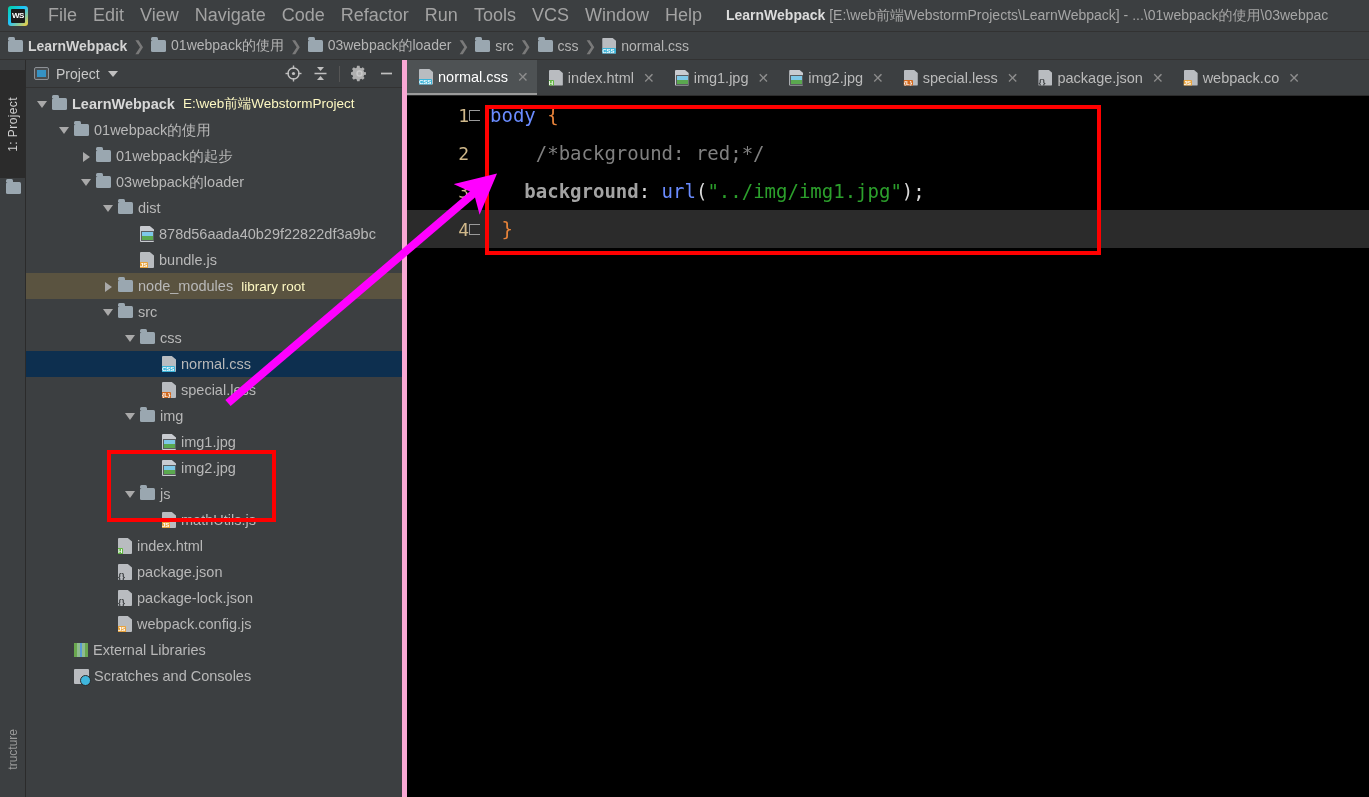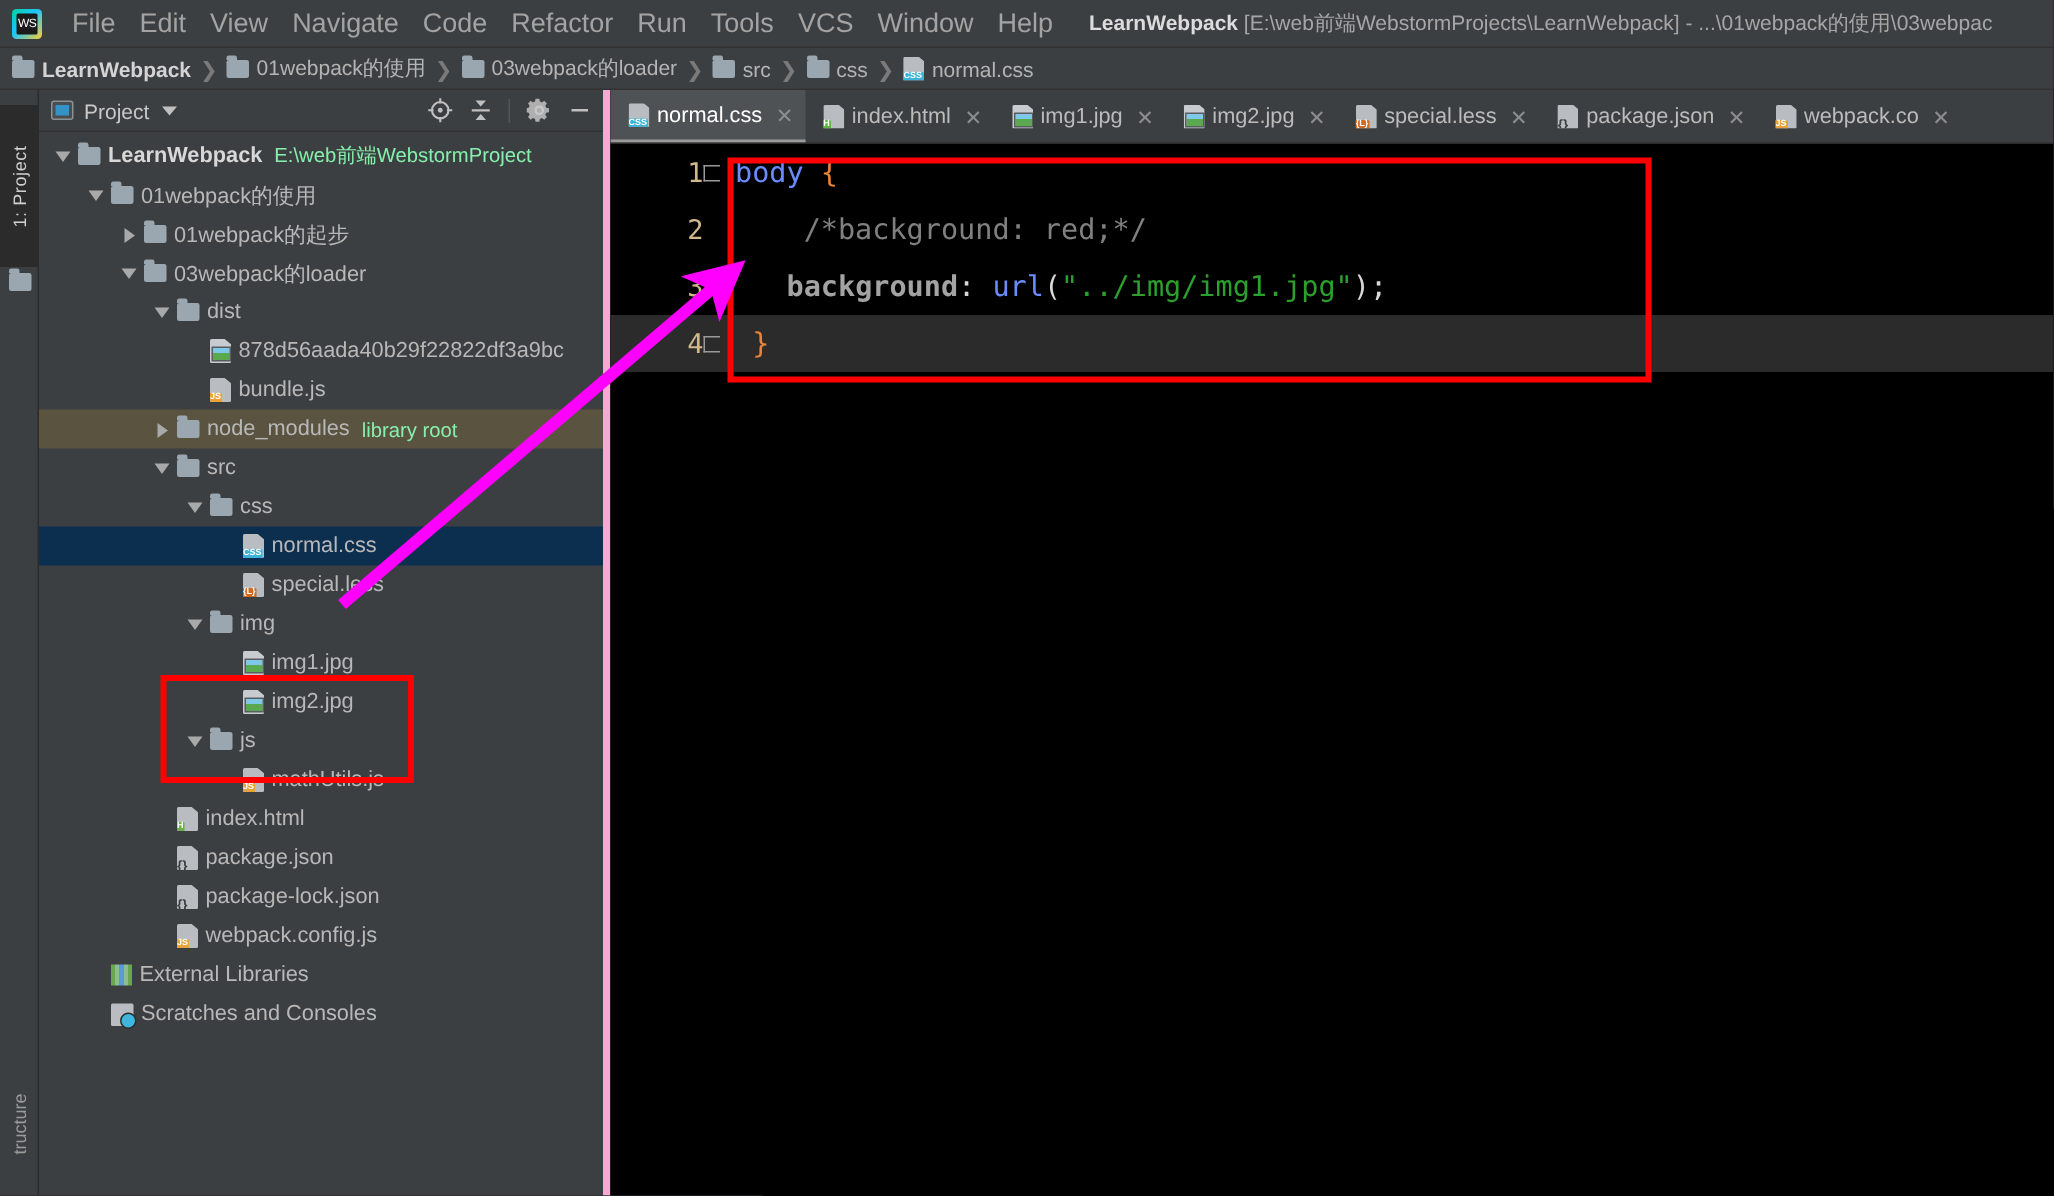--- a/index.html
+++ b/index.html
@@ -20,21 +20,21 @@
     border-bottom: 1px solid #323232;
   }
   .ws-logo {
     width: 20px; height: 20px; margin-left: 8px; margin-right: 12px;
     border-radius: 3px; position: relative; flex: none;
     background: linear-gradient(135deg, #00d1a0 0%, #1fc4ff 45%, #ffcf2f 100%);
     overflow: hidden;
   }
   .ws-logo .inner {
     position: absolute; inset: 3px; background: #1b1b1b; border-radius: 1px;
-    color: #fff; font-size: 8px; font-weight: normal;
+    color: #fff; font-size: 8px; font-weight: bold;
     display: flex; align-items: center; justify-content: center;
     letter-spacing: -0.5px;
   }
   .menu-item {
     color: #a3a3a3; font-size: 18px; padding: 3px 8px; cursor: default;
     white-space: nowrap;
   }
   .win-title {
     margin-left: 16px; font-size: 14px; color: #a6a6a6;
     white-space: nowrap; overflow: hidden;
@@ -164,21 +164,21 @@
     content:''; position:absolute; left:5px; top:4px;
     border-top:5px solid transparent; border-bottom:5px solid transparent;
     border-left:7px solid #a9a9a9;
   }
   .row .arrow.down::after {
     content:''; position:absolute; left:3px; top:5px;
     border-left:5px solid transparent; border-right:5px solid transparent;
     border-top:7px solid #a9a9a9;
   }
   .row b { font-weight: bold; color: #d8d8d8; }
-  .row .dim { color: #86efac; margin-left: 8px; font-size: 13.5px; }
+  .row .dim { color: #fef9c3; margin-left: 8px; font-size: 13.5px; }
   .ext-lib-icon {
     width: 14px; height: 14px; margin-right: 5px; flex:none;
     background: linear-gradient(90deg,#6aa84f 0 20%, #8fbc8f 20% 40%, #5a9bd5 40% 60%, #8fbc8f 60% 80%, #6aa84f 80% 100%);
   }
   .scratch-icon {
     width: 15px; height: 15px; margin-right: 5px; flex:none; position: relative;
     background: #b9bcc0; border-radius: 1px;
   }
   .scratch-icon::after{
     content:''; position:absolute; right:-2px; bottom:-2px; width:9px;height:9px;

